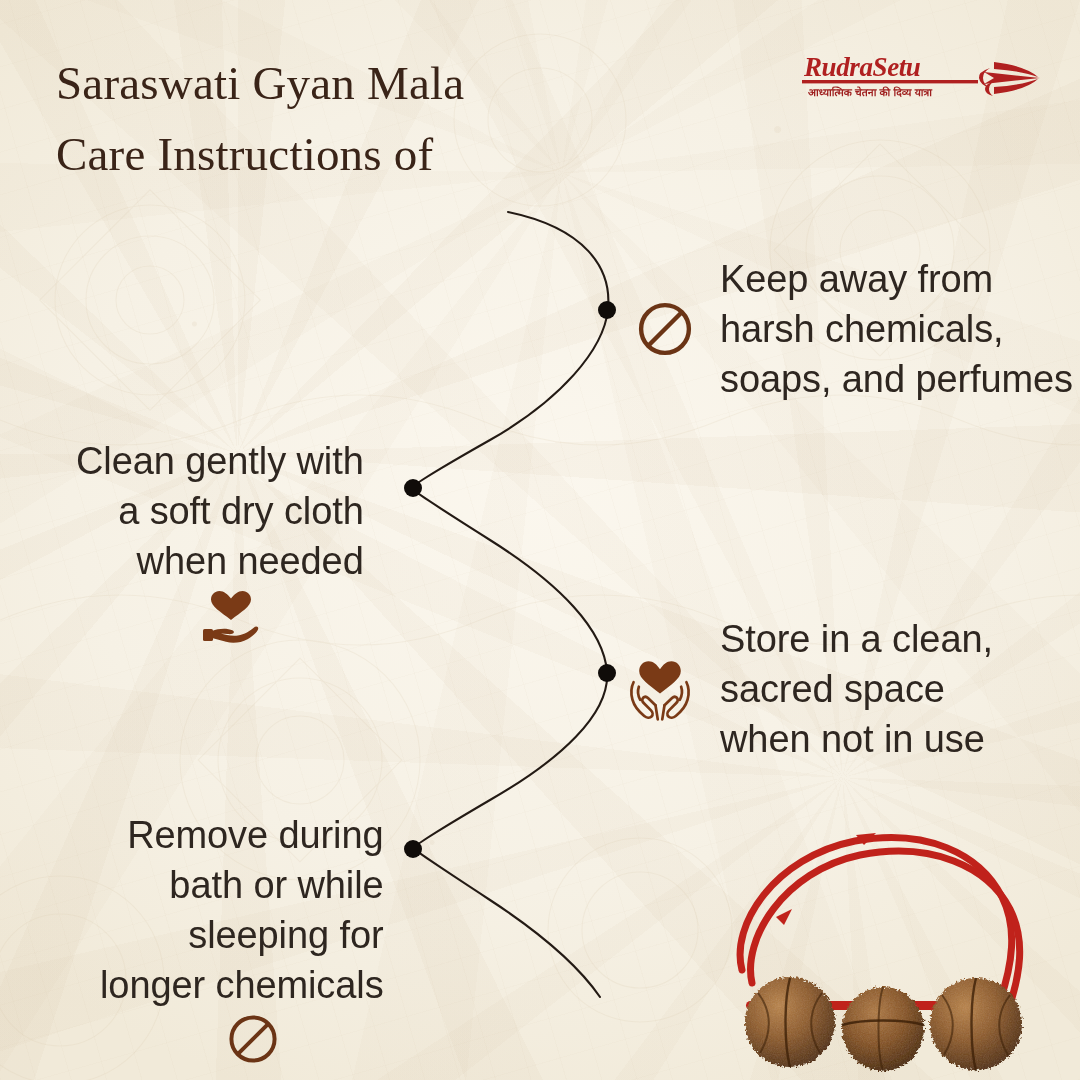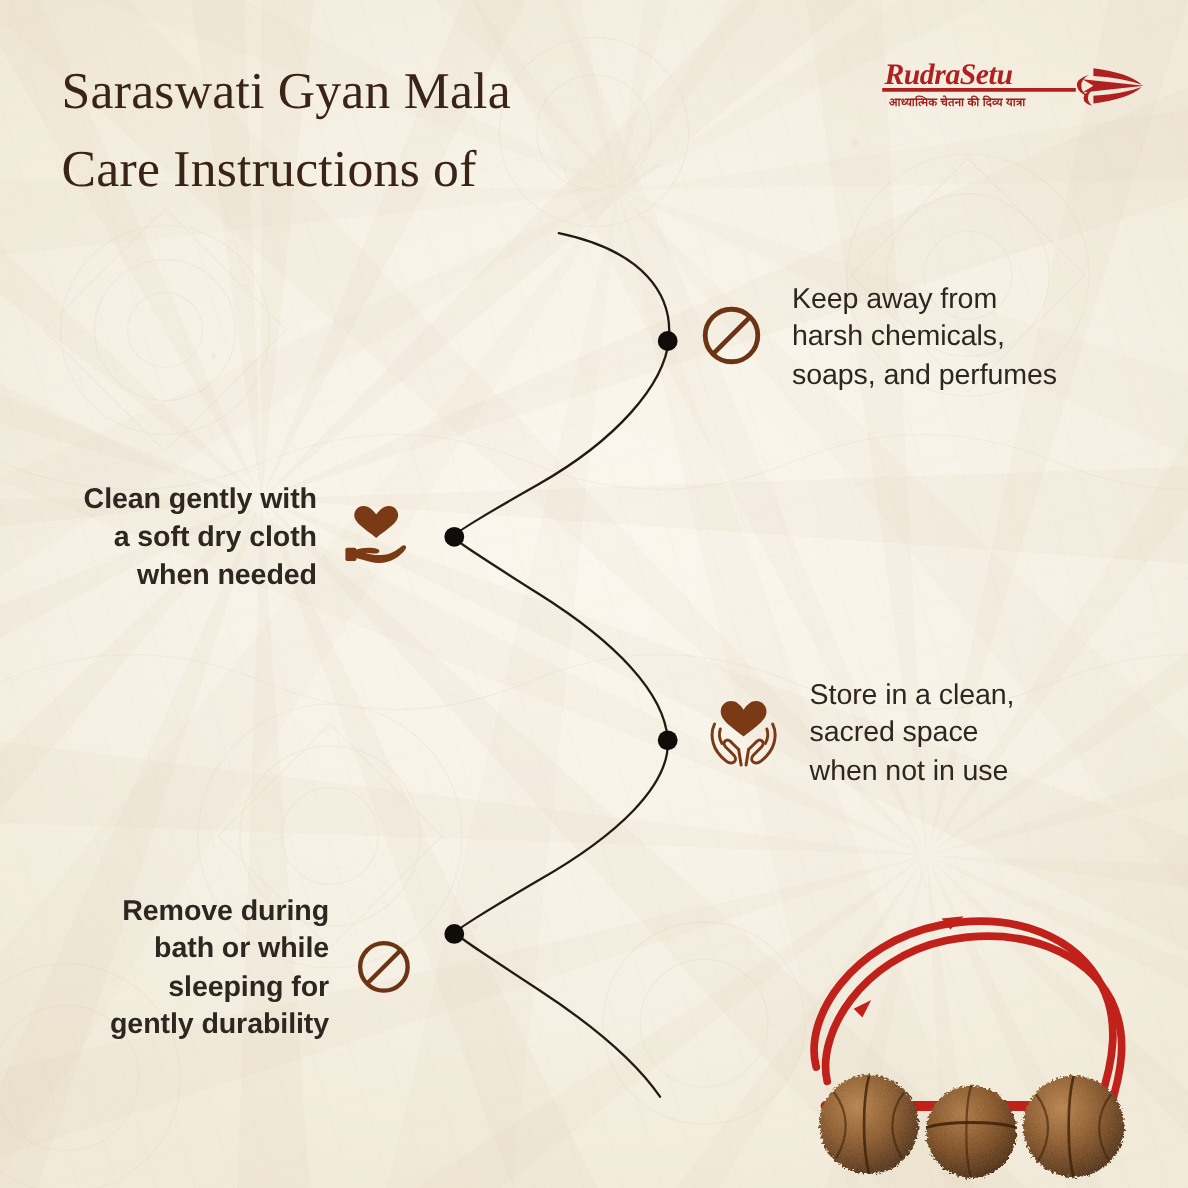--- a/index.html
+++ b/index.html
@@ -55,36 +55,36 @@
   
   #connector-curve {
     position:absolute; left:0; top:0; width:1080px; height:1080px;
     pointer-events:none;
   }
 
   
   .step { position:absolute; display:flex; align-items:center; }
   .step-text {
     font-family:"Liberation Sans", sans-serif;
-    font-size:26px;
+    font-size:38px;
     line-height:1.32;
     color:#2e2620;
     letter-spacing:-0.1px;
     white-space:pre-line;
   }
   .step-icon { flex:0 0 auto; }
 
   .step.right { flex-direction:row; }
   .step.right .step-text { text-align:left; margin-left:24px; }
-  .step.left  { flex-direction:row;font-weight:bold; }
+  .step.left  { flex-direction:column; }
   .step.left  .step-text { text-align:right; margin-right:22px; }
 
   #step-1 { left:634px; top:254px; }
   #step-2 { left:76px;  top:436px; }
-  #step-3 { left:640px; top:614px; }
+  #step-3 { left:624px; top:614px; }
   #step-4 { left:100px; top:810px; }
 
   
   #product-photo {
     position:absolute; right:0px; bottom:0px;
     width:400px; height:275px;
     pointer-events:none;
   }
 </style>
 </head>
@@ -201,21 +201,21 @@
   </svg>
   <div class="step-text">Store in a clean,
 sacred space
 when not in use</div>
 </div>
 
 <div class="step left" id="step-4">
   <div class="step-text">Remove during
 bath or while
 sleeping for
-gently durability</div>
+longer chemicals</div>
   <svg class="step-icon" width="56" height="56" viewBox="0 0 48 48" xmlns="http://www.w3.org/2000/svg">
     <circle cx="24" cy="24" r="18.5" fill="none" stroke="#6b3415" stroke-width="3.4"></circle>
     <line x1="11.6" y1="36.4" x2="36.4" y2="11.6" stroke="#6b3415" stroke-width="3.4"></line>
   </svg>
 </div>
 
 <svg id="product-photo" viewBox="0 0 400 275" xmlns="http://www.w3.org/2000/svg">
   <defs>
     <radialGradient id="beadG" cx="38%" cy="32%" r="72%">
       <stop offset="0%" stop-color="#b98248"></stop>

